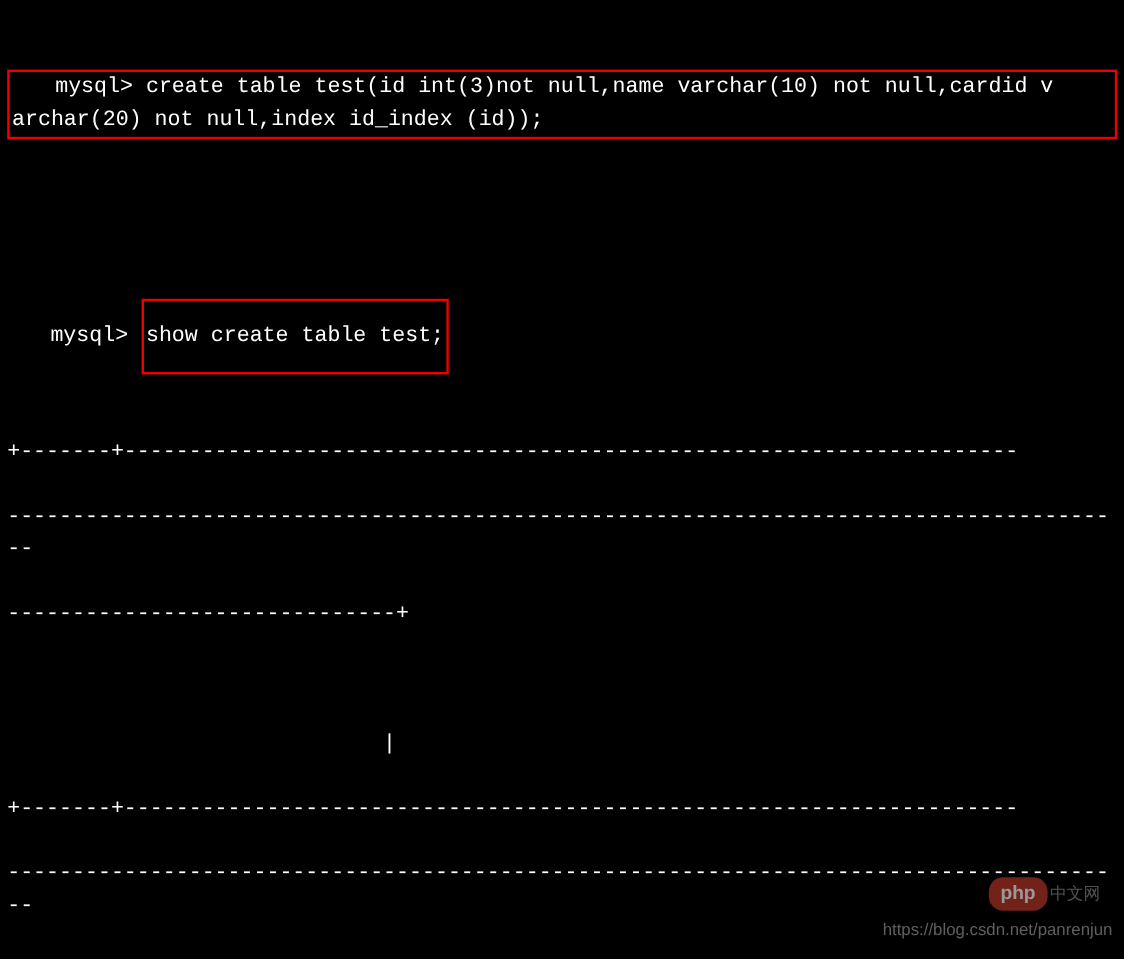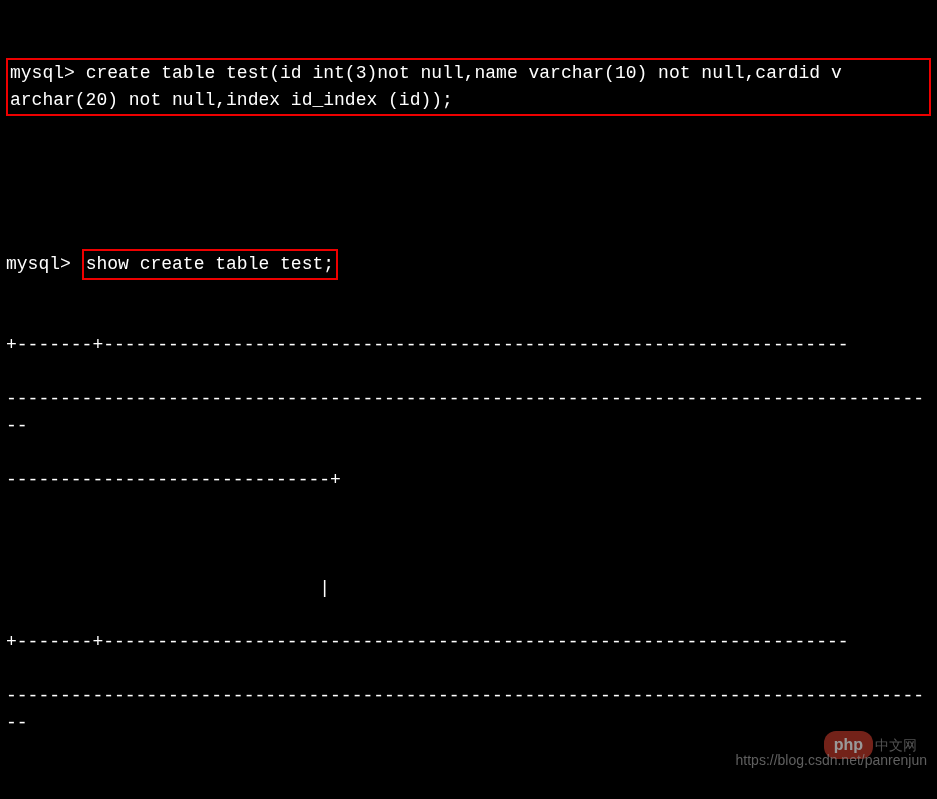--- a/index.html
+++ b/index.html
@@ -19,25 +19,26 @@
     padding: 4px 6px;
     white-space: pre-wrap;
     word-break: break-all;
   }
   .line {
     display: block;
     min-height: 1.5em;
   }
   .prompt {
     color: #fff;
+    margin-left: 36px;
   }
   .redbox {
     border: 2px solid #e00;
     display: inline-block;
-    padding: 0 2px;
+    padding: 16px 2px;
     margin: -2px 0;
   }
   .redbox-multi {
     border: 2px solid #e00;
     padding: 0 2px;
     display: block;
   }
   .watermark-php {
     position: absolute;
     right: 20px;
@@ -56,21 +57,21 @@
   }
   .watermark-php .cn {
     color: #888;
     font-family: Arial, sans-serif;
     font-size: 14px;
     margin-left: 2px;
   }
   .watermark-url {
     position: absolute;
     right: 10px;
-    bottom: 28px;
+    bottom: 14px;
     color: #888;
     font-family: Arial, sans-serif;
     font-size: 14px;
     opacity: 0.7;
   }
 </style>
 </head>
 <body>
 
 <div class="terminal">

